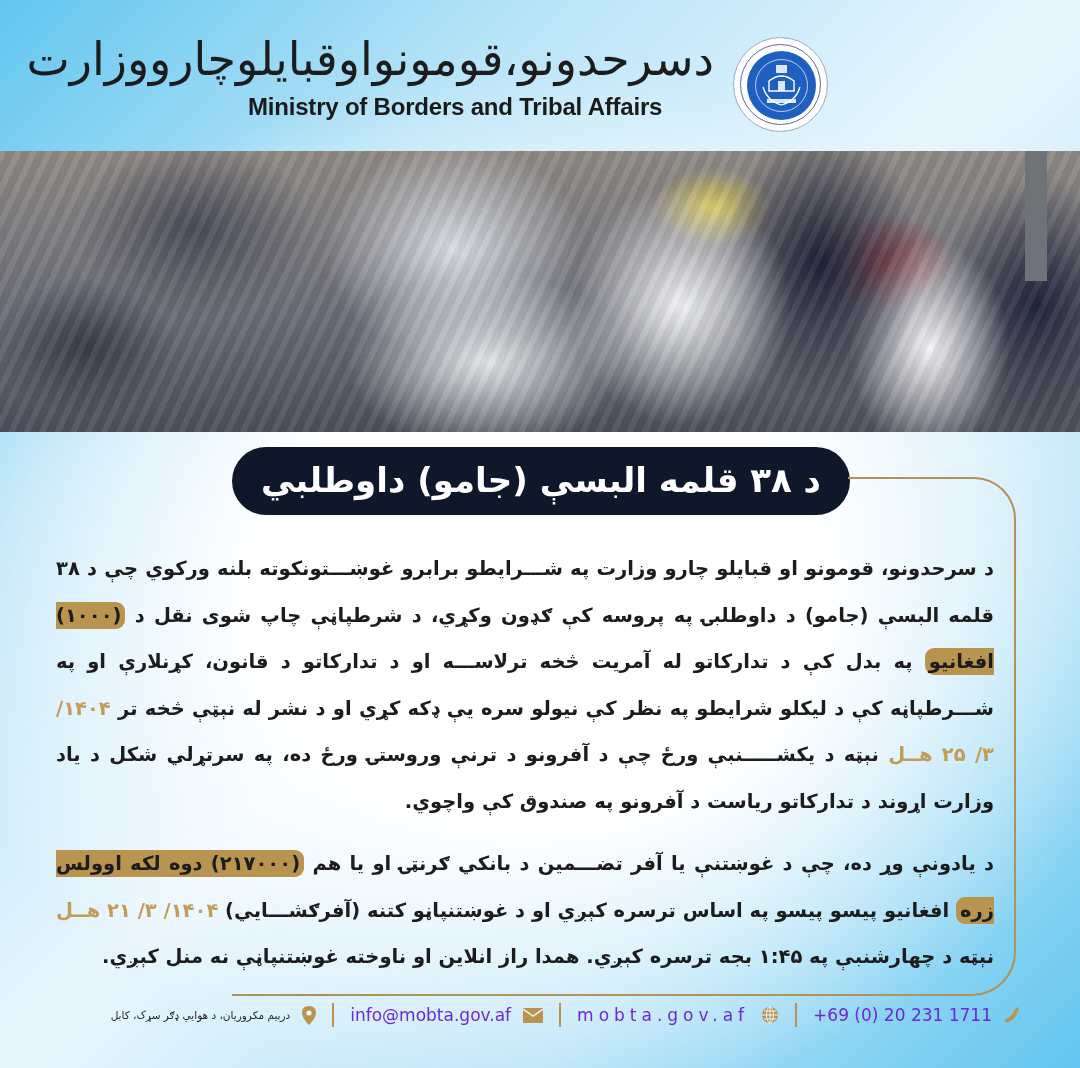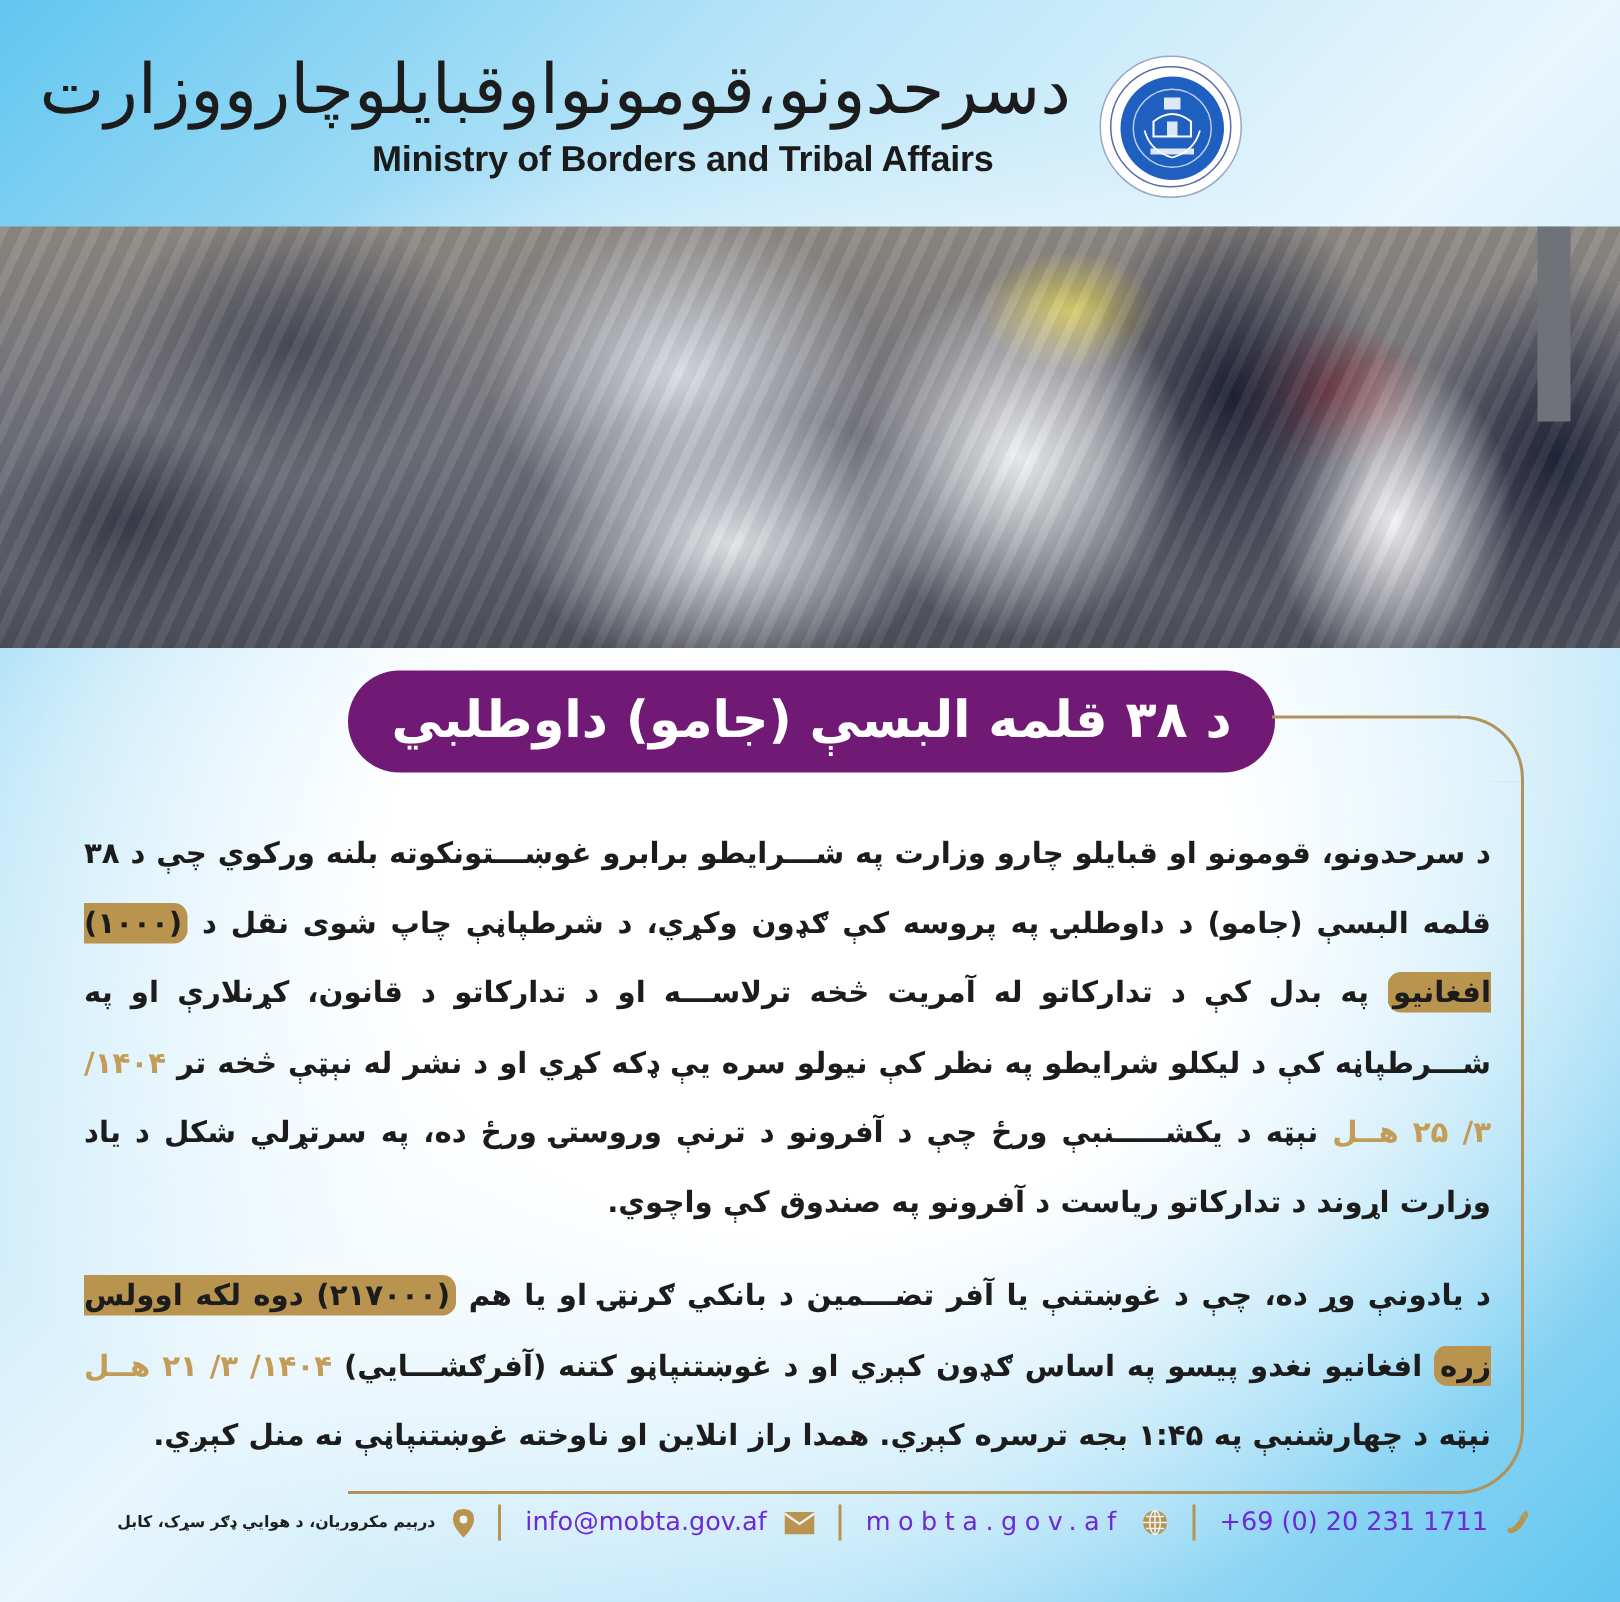--- a/index.html
+++ b/index.html
@@ -56,21 +56,21 @@
   }
   .photo-pole { position:absolute; left:1025px; top:0; width:22px; height:130px; background:#6f7276; }
   .photo-sheen {
     position:absolute; inset:0;
     background: repeating-linear-gradient(115deg, rgba(255,255,255,0.06) 0 6px, rgba(0,0,0,0.05) 6px 14px);
   }
 
   
   .title-pill {
     left:232px; top:447px; width:618px; height:68px; border-radius:34px;
-    background:#701a75; color:#ffffff;
+    background:#0f172a; color:#ffffff;
     direction:rtl; text-align:center;
     font-family:"DejaVu Sans", sans-serif; font-weight:bold; font-size:34px; line-height:66px;
   }
 
   
   .frame-top {
     left:848px; top:477px; width:126px; height:0; border-top:2px solid #b0925a;
   }
   .frame-right-top {
     left:972px; top:477px; width:44px; height:44px;
@@ -107,21 +107,21 @@
     left:60px; top:1000px; width:960px; height:30px;
     display:flex; flex-direction:row-reverse; align-items:center; gap:0;
   }
   .f-item { display:flex; flex-direction:row-reverse; align-items:center; gap:12px; }
   .f-sep { width:2px; height:24px; background:#b8944f; margin:0 16px; }
   .f-text-en {
     font-family:"DejaVu Sans", sans-serif; font-size:17px; color:#6d28d9; white-space:nowrap;
   }
   .f-text-web { letter-spacing:5px; }
   .f-text-ar {
-    direction:rtl; font-family:"DejaVu Sans", sans-serif; font-size:10.5px; font-weight:bold; color:#1f1f1f; white-space:nowrap;
+    direction:rtl; font-family:"DejaVu Sans", sans-serif; font-size:10.5px; font-weight:normal; color:#1f1f1f; white-space:nowrap;
   }
   .icon { display:inline-flex; align-items:center; justify-content:center; }
 </style>
 </head>
 <body>
 
 <div class="abs header-calligraphy">دسرحدونو،قومونواوقبايلوچارووزارت</div>
 <div class="abs header-english">Ministry of Borders and Tribal Affairs</div>
 <div class="abs emblem">
   <div class="emblem-ring"></div>
@@ -154,21 +154,21 @@
   <p>
     <span>د سرحدونو، قومونو او قبايلو چارو وزارت په شـــرايطو برابرو غوښـــتونکوته بلنه ورکوي چې د ۳۸ قلمه البسې (جامو) د داوطلبۍ په پروسه کې ګډون وکړي، د شرطپاڼې چاپ شوی نقل د</span>
     <span class="hl">(۱۰۰۰) افغانیو</span>
     <span>په بدل کې د تدارکاتو له آمریت څخه ترلاســـه او د تدارکاتو د قانون، کړنلارې او په شـــرطپاڼه کې د ليکلو شرايطو په نظر کې نيولو سره يې ډکه کړي او د نشر له نېټې څخه تر</span>
     <span class="gold">۱۴۰۴/ ۳/ ۲۵ هــل</span>
     <span>نېټه د يکشـــــنبې ورځ چې د آفرونو د ترنې وروستۍ ورځ ده، په سرتړلي شکل د ياد وزارت اړوند د تدارکاتو رياست د آفرونو په صندوق کې واچوي.</span>
   </p>
   <p>
     <span>د يادونې وړ ده، چې د غوښتنې يا آفر تضـــمين د بانکي ګرنټۍ او يا هم</span>
     <span class="hl">(۲۱۷۰۰۰) دوه لکه اوولس زره</span>
-    <span>افغانيو نغدو پيسو په اساس ګډون کېږي او د غوښتنپاڼو کتنه (آفرګشـــايي)</span>
+    <span>افغانيو پيسو پيسو په اساس ترسره کېږي او د غوښتنپاڼو کتنه (آفرګشـــايي)</span>
     <span class="gold">۱۴۰۴/ ۳/ ۲۱ هــل</span>
     <span>نېټه د چهارشنبې په ۱:۴۵ بجه ترسره کېږي. همدا راز انلاين او ناوخته غوښتنپاڼې نه منل کېږي.</span>
   </p>
 </div>
 
 <div class="abs footer">
   <div class="f-item">
     <span class="icon">
       <svg width="16" height="18" viewBox="0 0 16 18">
           <path d="M13 1 Q16 3 14 6 L12 5 Q13 3 11 3 Z M11 3 Q8 10 3 13 L2 12 Q0 14 2 16 Q6 17 11 11 Q14 7 13 5" fill="#b8944f"></path>

